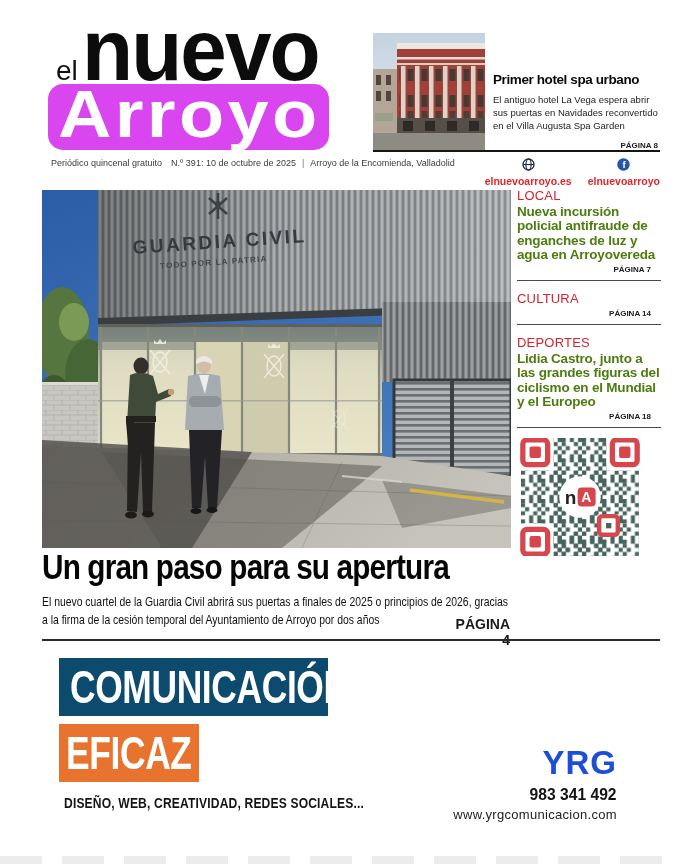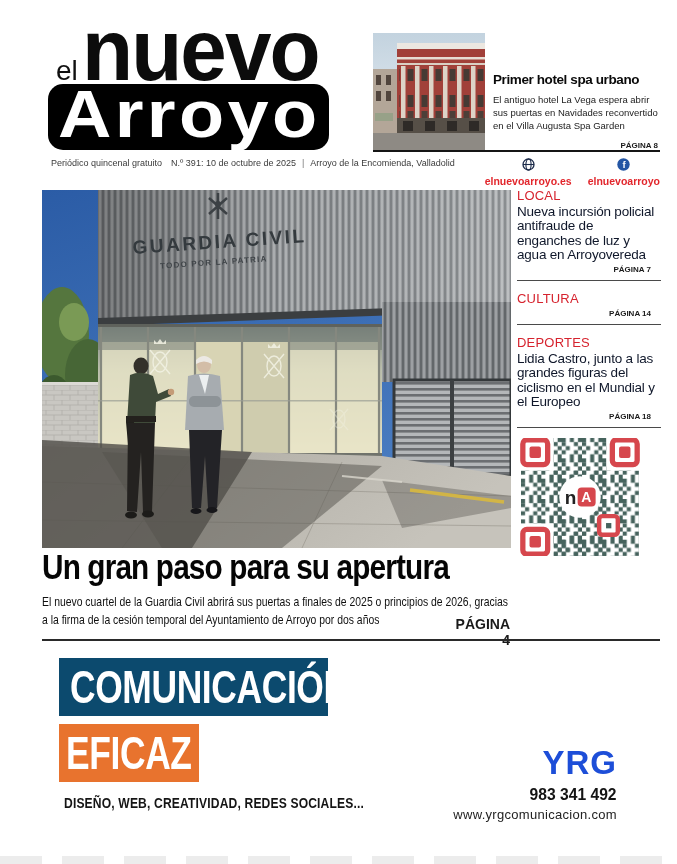--- a/index.html
+++ b/index.html
@@ -5,21 +5,21 @@
   html,body{margin:0;padding:0;background:#ffffff;}
   .page{position:relative;width:677px;height:864px;background:#ffffff;overflow:hidden;
         font-family:"Liberation Sans", sans-serif;color:#111;}
   .abs{position:absolute;}
 
   
   .masthead-line{left:56px;top:6px;white-space:nowrap;line-height:1;text-align:center;}
   .mast-el{font-size:28px;font-weight:normal;color:#101010;}
   .mast-nuevo{display:inline-block;font-size:88px;font-weight:bold;color:#0c0c0c;
               letter-spacing:-2px;transform:scaleX(.95);transform-origin:left bottom;margin-left:4px;}
-  .mast-box{left:48px;top:84px;width:281px;height:66px;background:#000000;border-radius:15px;
+  .mast-box{left:48px;top:84px;width:281px;height:66px;background:#d946ef;border-radius:15px;
             display:flex;align-items:center;padding-left:10px;box-sizing:border-box;}
   .mast-arroyo{display:inline-block;font-size:66px;font-weight:bold;color:#ffffff;letter-spacing:3px;
                transform:scaleX(1.12) translateY(-3px);transform-origin:left center;line-height:1;}
   .dateline{left:51px;top:158px;font-size:9px;color:#3b3b3b;white-space:nowrap;}
   .dateline .sep{margin:0 6px;color:#777;}
   .dateline .issue{margin-left:9px;}
 
   
   .hotel-photo{left:373px;top:33px;width:112px;height:117px;overflow:hidden;}
   .topstory{left:493px;top:72px;width:167px;}
@@ -38,21 +38,21 @@
   .main-headline span{display:inline-block;font-size:35px;font-weight:bold;letter-spacing:-1px;color:#050505;
                       transform:scaleX(.85);transform-origin:left top;line-height:1.1;}
   .subhead{left:42px;top:593px;width:586px;font-size:13px;line-height:1.42;color:#101010;
            transform:scaleX(.8);transform-origin:left top;}
   .subhead-page{left:452px;top:616px;width:58px;font-size:14px;font-weight:bold;text-align:right;color:#1a1a1a;}
   .mid-rule{left:42px;top:639px;width:618px;height:1.5px;background:#2a2a2a;}
 
   
   .sidebar{left:517px;top:188px;width:144px;}
   .kicker{font-size:13px;font-weight:normal;color:#d6232e;letter-spacing:.2px;margin-bottom:2px;}
-  .side-article h3{margin:0;font-size:13.5px;font-weight:normal;line-height:1.06;letter-spacing:-.2px;color:#0f172a;}
+  .side-article h3{margin:0;font-size:13.5px;font-weight:bold;line-height:1.06;letter-spacing:-.2px;color:#4d7c0f;}
   .side-page{font-size:8px;font-weight:bold;text-align:right;padding-right:10px;margin-top:3px;color:#1a1a1a;}
   .side-divider{border-bottom:1.2px solid #4a4a4a;margin:6px 0 10px;}
   .qr-wrap{position:relative;width:122px;height:118px;margin:4px 0 0 2px;}
   .qr-logo{position:absolute;left:50%;top:50%;transform:translate(-50%,-50%);display:flex;align-items:center;
            background:#fff;border-radius:6px;padding:1px 2px;}
   .qr-logo .n{font-size:19px;font-weight:bold;color:#222;line-height:1;}
   .qr-logo .a{font-size:14px;font-weight:bold;color:#fff;background:#d6474d;border-radius:4px;
               padding:2px 4px 3px;margin-left:1px;line-height:1;}
 
   

